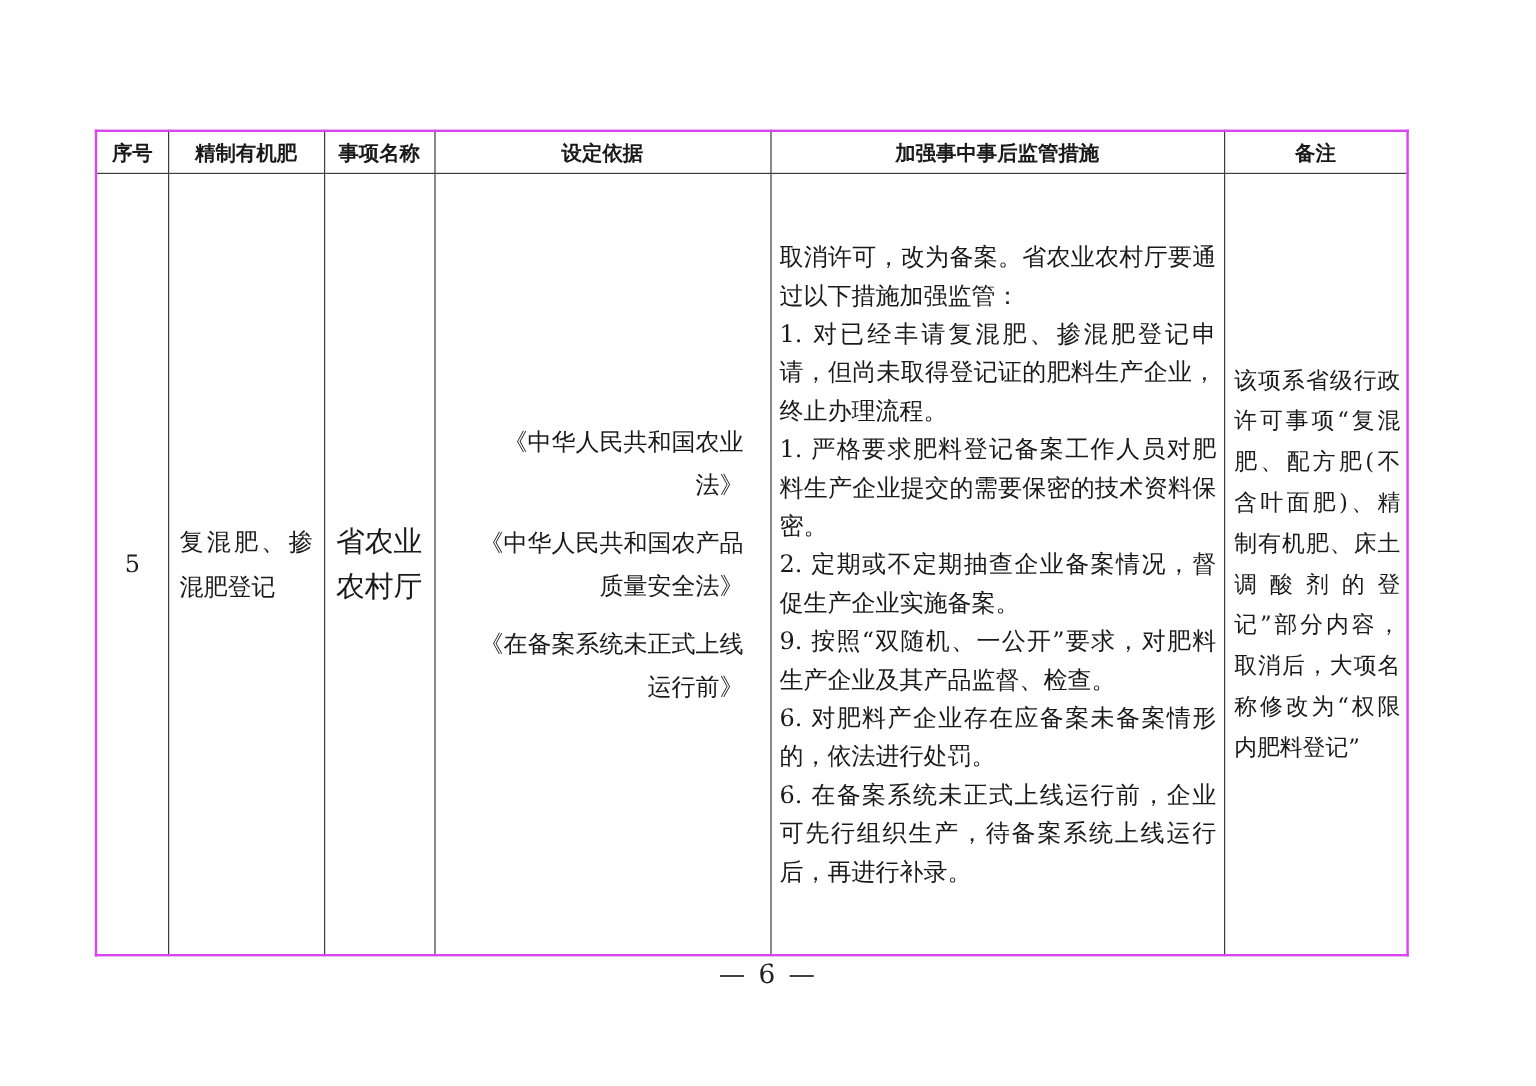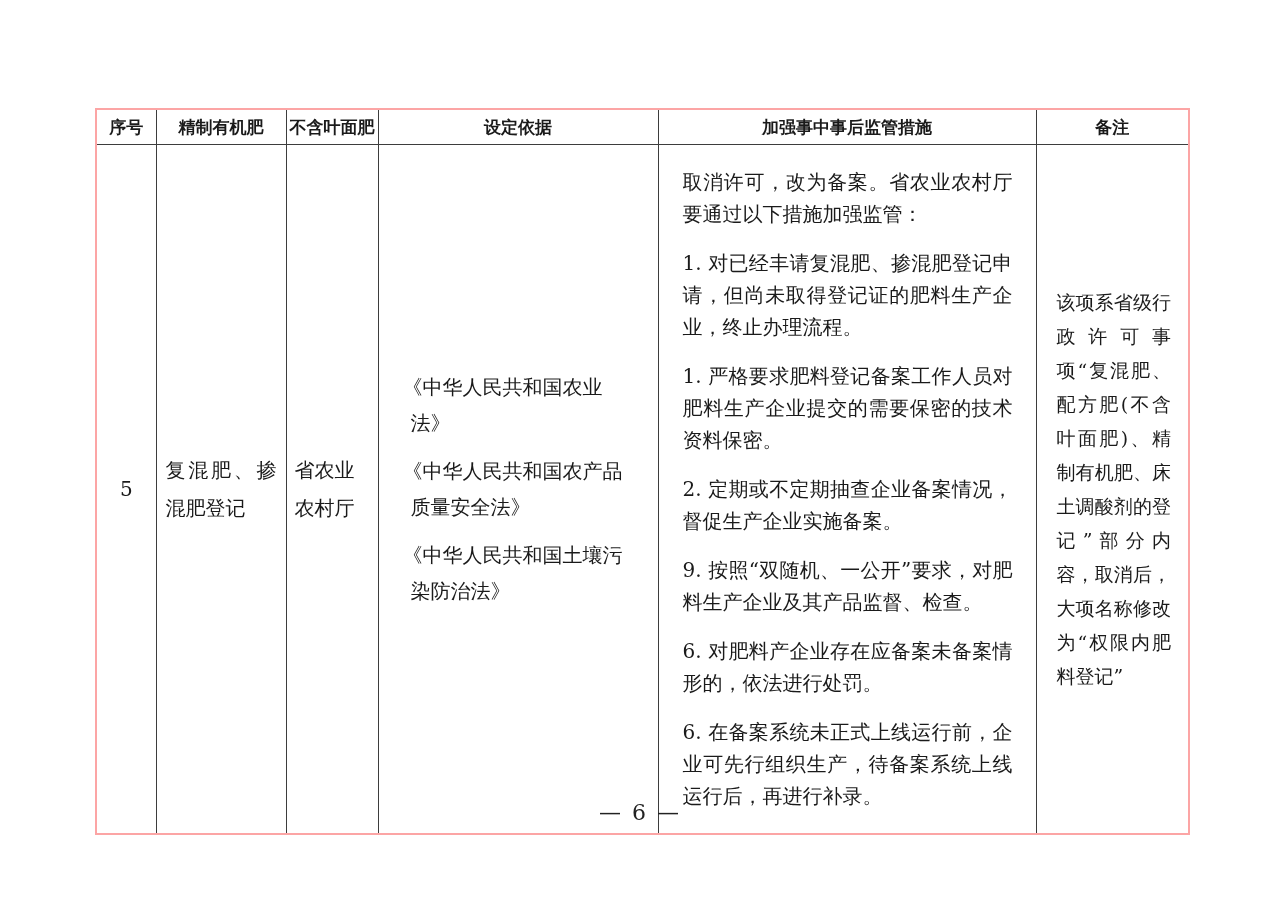--- a/index.html
+++ b/index.html
@@ -9,26 +9,26 @@
   }
   body {
     width: 1280px;
     height: 905px;
     position: relative;
     font-family: "DejaVu Serif", "Liberation Serif", serif;
     color: #1a1a1a;
   }
   .doc-table {
     position: absolute;
-    left: 95px;
+    left: 79px;
     top: 108px;
     width: 1093px;
     border-collapse: collapse;
     table-layout: fixed;
-    border: 2px solid #fca5a5;
+    border: 2px solid #d946ef;
   }
   .doc-table th, .doc-table td {
     border: 1px solid #3d3d3d;
     vertical-align: middle;
     overflow: hidden;
   }
   .doc-table th {
     font-family: "Liberation Sans", "DejaVu Sans", sans-serif;
     font-weight: bold;
     font-size: 17px;
@@ -43,51 +43,51 @@
     font-size: 20px;
   }
   td.c-name {
     padding: 4px 9px;
     font-size: 20px;
     line-height: 38px;
     text-align: justify;
     margin-left: 28px;
   }
   td.c-dept {
-    padding: 20px 8px;
-    font-size: 20px;
+    padding: 4px 8px;
+    font-size: 24px;
     line-height: 38px;
-    text-align: left;
+    text-align: center;
   }
   td.c-basis {
     padding: 4px 10px 4px 12px;
     font-size: 20px;
   }
   td.c-basis p {
     margin: 12px;
     line-height: 36px;
-    text-align: left;
+    text-align: right;
     text-indent: -8px;
     padding-left: 8px;
   }
   td.c-measures {
     padding: 4px 6px 4px 7px;
     font-size: 20px;
   }
   td.c-measures p {
-    margin: 17px;
+    margin: 0;
     line-height: 32px;
     text-align: justify;
   }
   td.c-remarks {
     padding: 4px 5px 4px 8px;
     font-size: 19px;
   }
   td.c-remarks p {
-    margin: 12px;
+    margin: 0;
     line-height: 34px;
     text-align: justify;
   }
   .page-footer {
     position: absolute;
     left: 0;
     top: 800px;
     width: 1280px;
     text-align: center;
     font-size: 22px;
@@ -104,35 +104,35 @@
     <col style="width:130px">
     <col style="width:92px">
     <col style="width:280px">
     <col style="width:378px">
     <col style="width:153px">
   </colgroup>
   <thead>
     <tr>
       <th>序号</th>
       <th>精制有机肥</th>
-      <th>不含叶面肥</th>
+      <th>事项名称</th>
       <th>设定依据</th>
       <th>加强事中事后监管措施</th>
       <th>备注</th>
     </tr>
   </thead>
   <tbody>
     <tr>
       <td class="c-seq">5</td>
       <td class="c-name">复混肥、掺混肥登记</td>
       <td class="c-dept">省农业农村厅</td>
       <td class="c-basis">
         <p>《中华人民共和国农业法》</p>
         <p>《中华人民共和国农产品质量安全法》</p>
-        <p>《中华人民共和国土壤污染防治法》</p>
+        <p>《在备案系统未正式上线运行前》</p>
       </td>
       <td class="c-measures">
         <p>取消许可，改为备案。省农业农村厅要通过以下措施加强监管：</p>
         <p>1. 对已经丰请复混肥、掺混肥登记申请，但尚未取得登记证的肥料生产企业，终止办理流程。</p>
         <p>1. 严格要求肥料登记备案工作人员对肥料生产企业提交的需要保密的技术资料保密。</p>
         <p>2. 定期或不定期抽查企业备案情况，督促生产企业实施备案。</p>
         <p>9. 按照“双随机、一公开”要求，对肥料生产企业及其产品监督、检查。</p>
         <p>6. 对肥料产企业存在应备案未备案情形的，依法进行处罚。</p>
         <p>6. 在备案系统未正式上线运行前，企业可先行组织生产，待备案系统上线运行后，再进行补录。</p>
       </td>

